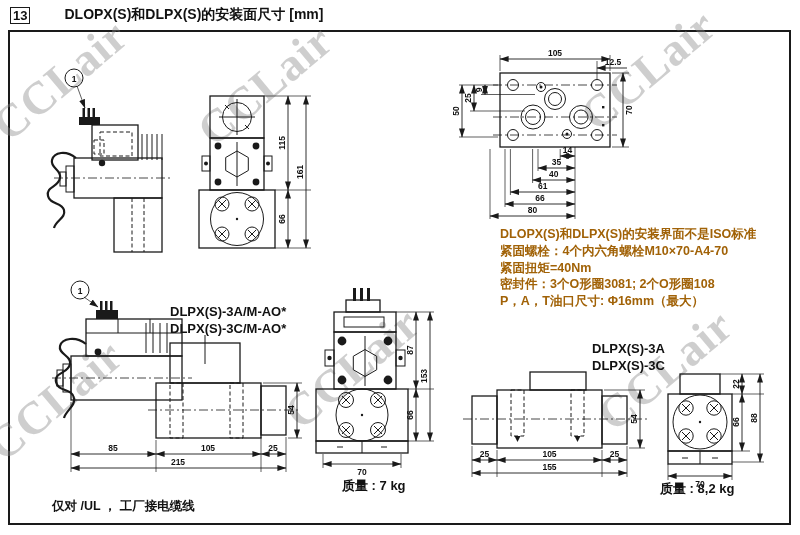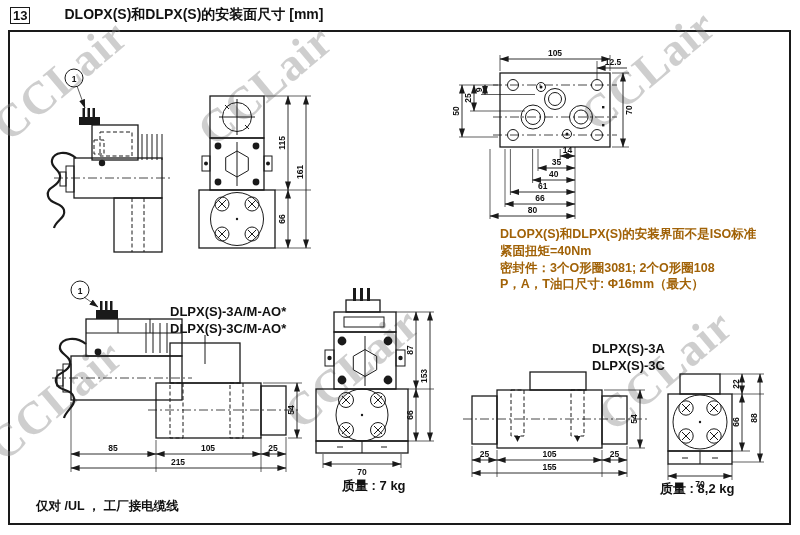--- a/index.html
+++ b/index.html
@@ -12,21 +12,21 @@
        padding:0 2px;display:inline-block;}
   .title{font-weight:bold;font-size:14px;white-space:nowrap;padding-left:27px;}
   .wm{position:absolute;font-family:"Liberation Serif",serif;font-weight:bold;
       font-size:46px;color:#878787;opacity:.40;letter-spacing:1px;white-space:nowrap;
       transform:translate(-50%,-50%) rotate(-40deg);pointer-events:none;}
   .cap{position:absolute;font-weight:bold;font-size:13px;white-space:nowrap;}
   .lbl{position:absolute;font-weight:bold;font-size:13px;line-height:17px;white-space:nowrap;}
   .notes{position:absolute;left:500px;top:226px;font-size:12.5px;font-weight:bold;
          line-height:16.8px;white-space:nowrap;color:#a16207;}
   .weight{position:absolute;font-weight:bold;font-size:13px;white-space:nowrap;}
-  .footer{position:absolute;left:36px;top:498px;font-weight:bold;font-size:12.5px;white-space:nowrap;}
+  .footer{position:absolute;left:52px;top:498px;font-weight:bold;font-size:12.5px;white-space:nowrap;}
   svg{position:absolute;overflow:visible;}
   svg text{font-family:"Liberation Sans",sans-serif;font-size:8.5px;font-weight:bold;fill:#111;}
   .o{fill:none;stroke:#1a1a1a;stroke-width:1.3;}          
   .ot{fill:none;stroke:#1a1a1a;stroke-width:1;}           
   .d{stroke:#1a1a1a;stroke-width:.9;fill:none;}           
   .x{stroke:#1a1a1a;stroke-width:.7;fill:none;}           
   .hid{fill:none;stroke:#1a1a1a;stroke-width:1;stroke-dasharray:4 2.5;}
   .cl{fill:none;stroke:#1a1a1a;stroke-width:.8;stroke-dasharray:9 3 2 3;}
   .fb{fill:#1a1a1a;stroke:none;}
 </style>
@@ -194,20 +194,21 @@
     <line class="d" x1="55.4" y1="157" x2="120" y2="157" marker-start="url(#ar)" marker-end="url(#ar)"></line>
     <text x="87.7" y="154" text-anchor="middle">61</text>
     <line class="d" x1="50" y1="169" x2="120" y2="169" marker-start="url(#ar)" marker-end="url(#ar)"></line>
     <text x="85" y="166" text-anchor="middle">66</text>
     <line class="d" x1="35" y1="181" x2="120" y2="181" marker-start="url(#ar)" marker-end="url(#ar)"></line>
     <text x="77.5" y="178" text-anchor="middle">80</text>
   </svg>
 
   <div class="notes">
     <div>DLOPX(S)和DLPX(S)的安装界面不是ISO标准</div>
+    <div>紧固螺栓：4个内六角螺栓M10×70-A4-70</div>
     <div>紧固扭矩=40Nm</div>
     <div>密封件：3个O形圈3081; 2个O形圈108</div>
     <div>P，A，T油口尺寸: Φ16mm（最大）</div>
   </div>
 
   <div class="lbl" style="left:170px;top:303px">
     <div>DLPX(S)-3A/M-AO*</div>
     <div>DLPX(S)-3C/M-AO*</div>
   </div>
 

